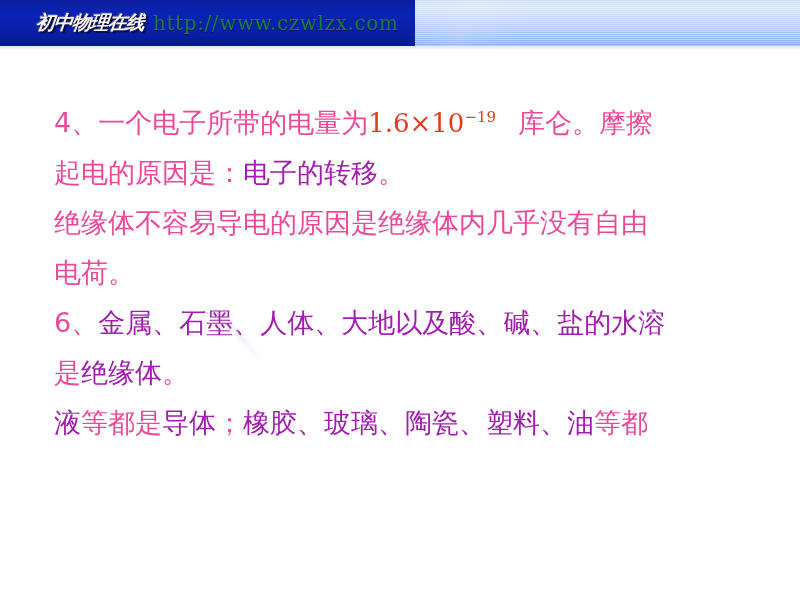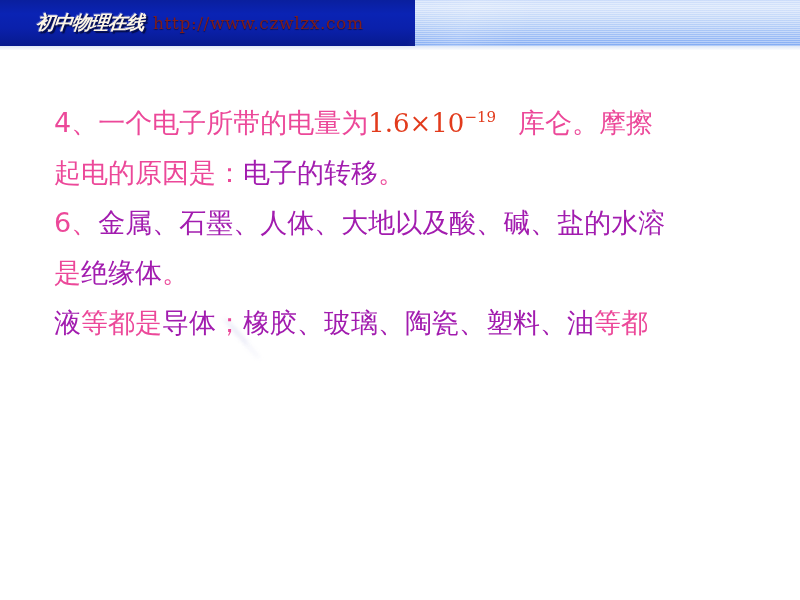--- a/index.html
+++ b/index.html
@@ -108,23 +108,23 @@
     color: #fdf6e6;
     text-shadow:
       1px 1px 0 #05105e,
       2px 2px 1px rgba(3,8,50,0.85),
       -1px -1px 0 rgba(255,255,255,0.25);
     white-space: nowrap;
     transform: skewX(-6deg);
   }
   #site-url {
     font-family: "DejaVu Serif", serif;
-    font-size: 17px;
+    font-size: 20px;
     letter-spacing: 0.6px;
-    color: #7f1d1d;
+    color: #15803d;
     white-space: nowrap;
     text-shadow: 0 1px 1px rgba(0,0,0,0.45);
   }
 
   
   #bg-streak {
     position: absolute;
     left: 218px; top: 330px;
     width: 36px;
     height: 3px;
@@ -203,21 +203,23 @@
   <div id="bg-streak"></div>
   <div id="bg-streak-2"></div>
 
   <div id="content">
 
     <div class="line"><span class="blk">4、一个电子所带的电量为</span><span class="sci"><span>1.6×10</span><sup>−19</sup></span><span class="gap"></span><span class="blk">库仑。摩擦</span></div>
 
     <div class="line"><span class="blk">起电的原因是：</span><span class="red">电子的转移</span><span class="blk">。</span></div>
 
 
-
+    <div class="line"><span class="blk">绝缘体不容易导电的原因是绝缘体内几乎没有自由</span></div>
+
+    <div class="line"><span class="blk">电荷。</span></div>
 
     <div class="line"><span class="blk">6、</span><span class="red">金属、石墨、人体、大地以及酸、碱、盐的水溶</span></div>
 
     <div class="line"><span class="blk">是</span><span class="red">绝缘体</span><span class="blk">。</span></div>
 
     <div class="line"><span class="red">液</span><span class="blk">等都是</span><span class="red">导体</span><span class="blk">；</span><span class="red">橡胶、玻璃、陶瓷、塑料、油</span><span class="blk">等都</span></div>
 
   </div>
 </div>
 

